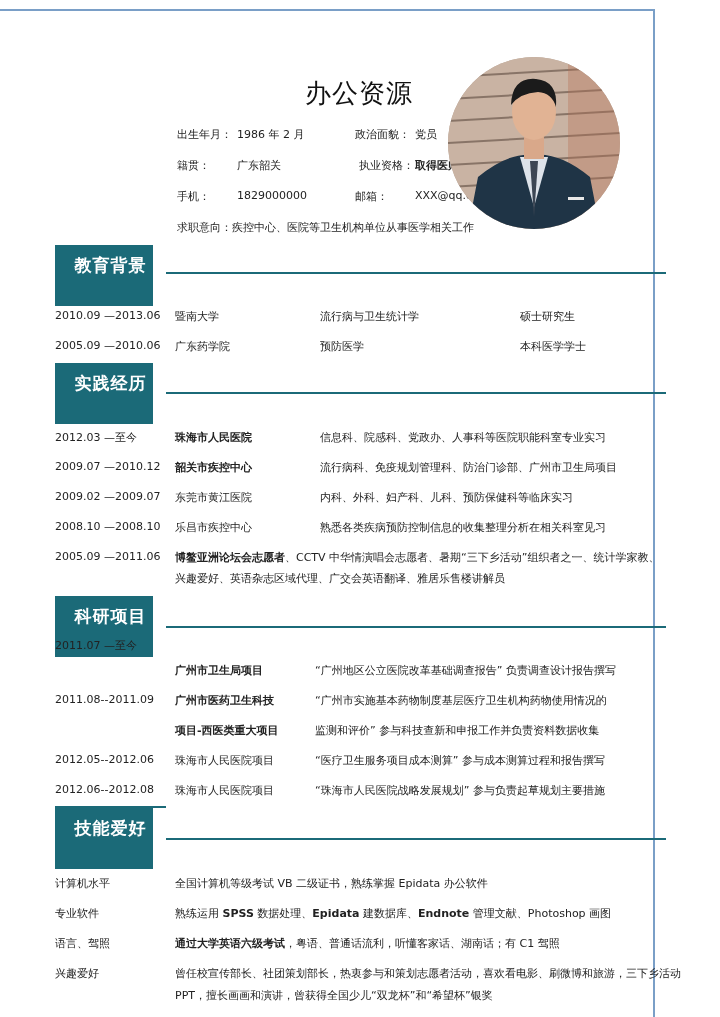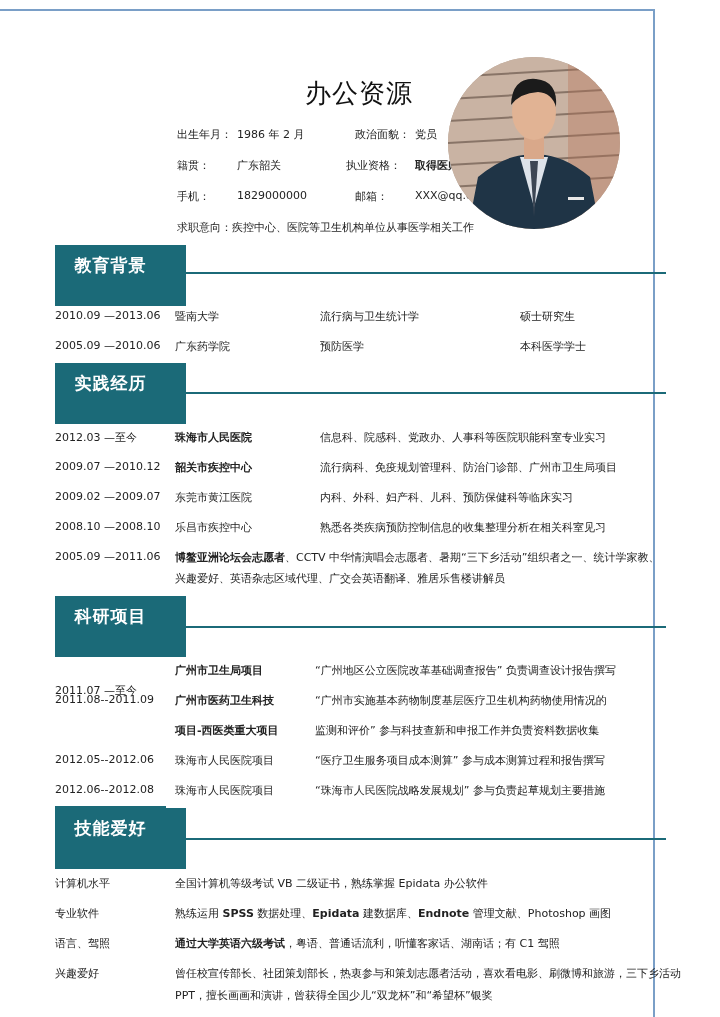--- a/index.html
+++ b/index.html
@@ -6,21 +6,21 @@
   body { width:720px; height:1017px; background:#ffffff; position:relative; overflow:hidden;
          font-family:"DejaVu Sans","Liberation Sans",sans-serif; color:#222; font-size:11px; }
   .page-border { position:absolute; left:0; top:9px; width:655px; height:1020px;
          border-top:2px solid #7a9fc7; border-right:2px solid #7a9fc7; box-sizing:border-box; }
   .name { position:absolute; left:305px; top:76px; font-family:"DejaVu Serif","Liberation Serif",serif;
           font-size:26px; letter-spacing:1px; color:#111; }
   .info { position:absolute; font-size:11px; color:#222; white-space:nowrap; }
   .bold { font-weight:bold; }
   .photo { position:absolute; left:448px; top:57px; width:172px; height:172px; border-radius:50%;
            overflow:hidden; background:#b9a79a; }
-  .sec-box { position:absolute; left:55px; width:131px; height:61px; background:#1b6a78; }
+  .sec-box { position:absolute; left:55px; width:98px; height:61px; background:#1b6a78; }
   .sec-title { position:absolute; left:0; width:111px; top:9px; text-align:center; color:#fff;
                font-size:17px; font-weight:bold; letter-spacing:1px; }
   .sec-line { position:absolute; left:166px; width:500px; height:2px; background:#1b6a78; }
   .sec-under { position:absolute; left:55px; width:111px; height:2px; background:#1b6a78; }
   .row { position:absolute; font-size:11px; white-space:nowrap; color:#222; }
   .c1 { left:55px; } .c2 { left:175px; }
 </style>
 </head>
 <body>
 
@@ -28,21 +28,21 @@
 
 <div class="name">办公资源</div>
 
 <div class="info" style="left:177px;top:127px">出生年月：</div>
 <div class="info" style="left:237px;top:127px">1986 年 2 月</div>
 <div class="info" style="left:355px;top:127px">政治面貌：</div>
 <div class="info" style="left:415px;top:127px">党员</div>
 
 <div class="info" style="left:177px;top:158px">籍贯：</div>
 <div class="info" style="left:237px;top:158px">广东韶关</div>
-<div class="info" style="left:346px;top:158px">执业资格：</div>
+<div class="info" style="left:359px;top:158px">执业资格：</div>
 <div class="info bold" style="left:415px;top:158px">取得医师</div>
 
 <div class="info" style="left:177px;top:189px">手机：</div>
 <div class="info" style="left:237px;top:189px">1829000000</div>
 <div class="info" style="left:355px;top:189px">邮箱：</div>
 <div class="info" style="left:415px;top:189px">XXX@qq.com</div>
 
 <div class="info" style="left:177px;top:220px"><span>求职意向：</span><span>疾控中心、医院等卫生机构单位从事医学相关工作</span></div>
 
 <div class="photo">
@@ -103,21 +103,21 @@
 
 <div class="row c1" style="top:550px">2005.09 —2011.06</div>
 <div class="row c2" style="top:550px"><span class="bold">博鳌亚洲论坛会志愿者</span><span>、CCTV 中华情演唱会志愿者、暑期“三下乡活动”组织者之一、统计学家教、</span></div>
 <div class="row c2" style="top:571px">兴趣爱好、英语杂志区域代理、广交会英语翻译、雅居乐售楼讲解员</div>
 
 <div class="sec-box" style="top:596px">
   <div class="sec-title">科研项目</div>
 </div>
 <div class="sec-line" style="top:626px"></div>
 
-<div class="row c1" style="top:683px">2011.07 —至今</div>
+<div class="row c1" style="top:638px">2011.07 —至今</div>
 <div class="row c2 bold" style="top:663px">广州市卫生局项目</div>
 <div class="row" style="left:315px;top:663px">“广州地区公立医院改革基础调查报告” 负责调查设计报告撰写</div>
 
 <div class="row c1" style="top:693px">2011.08--2011.09</div>
 <div class="row c2 bold" style="top:693px">广州市医药卫生科技</div>
 <div class="row" style="left:315px;top:693px">“广州市实施基本药物制度基层医疗卫生机构药物使用情况的</div>
 
 <div class="row c2 bold" style="top:723px">项目-西医类重大项目</div>
 <div class="row" style="left:315px;top:723px"> 监测和评价” 参与科技查新和申报工作并负责资料数据收集</div>
 

